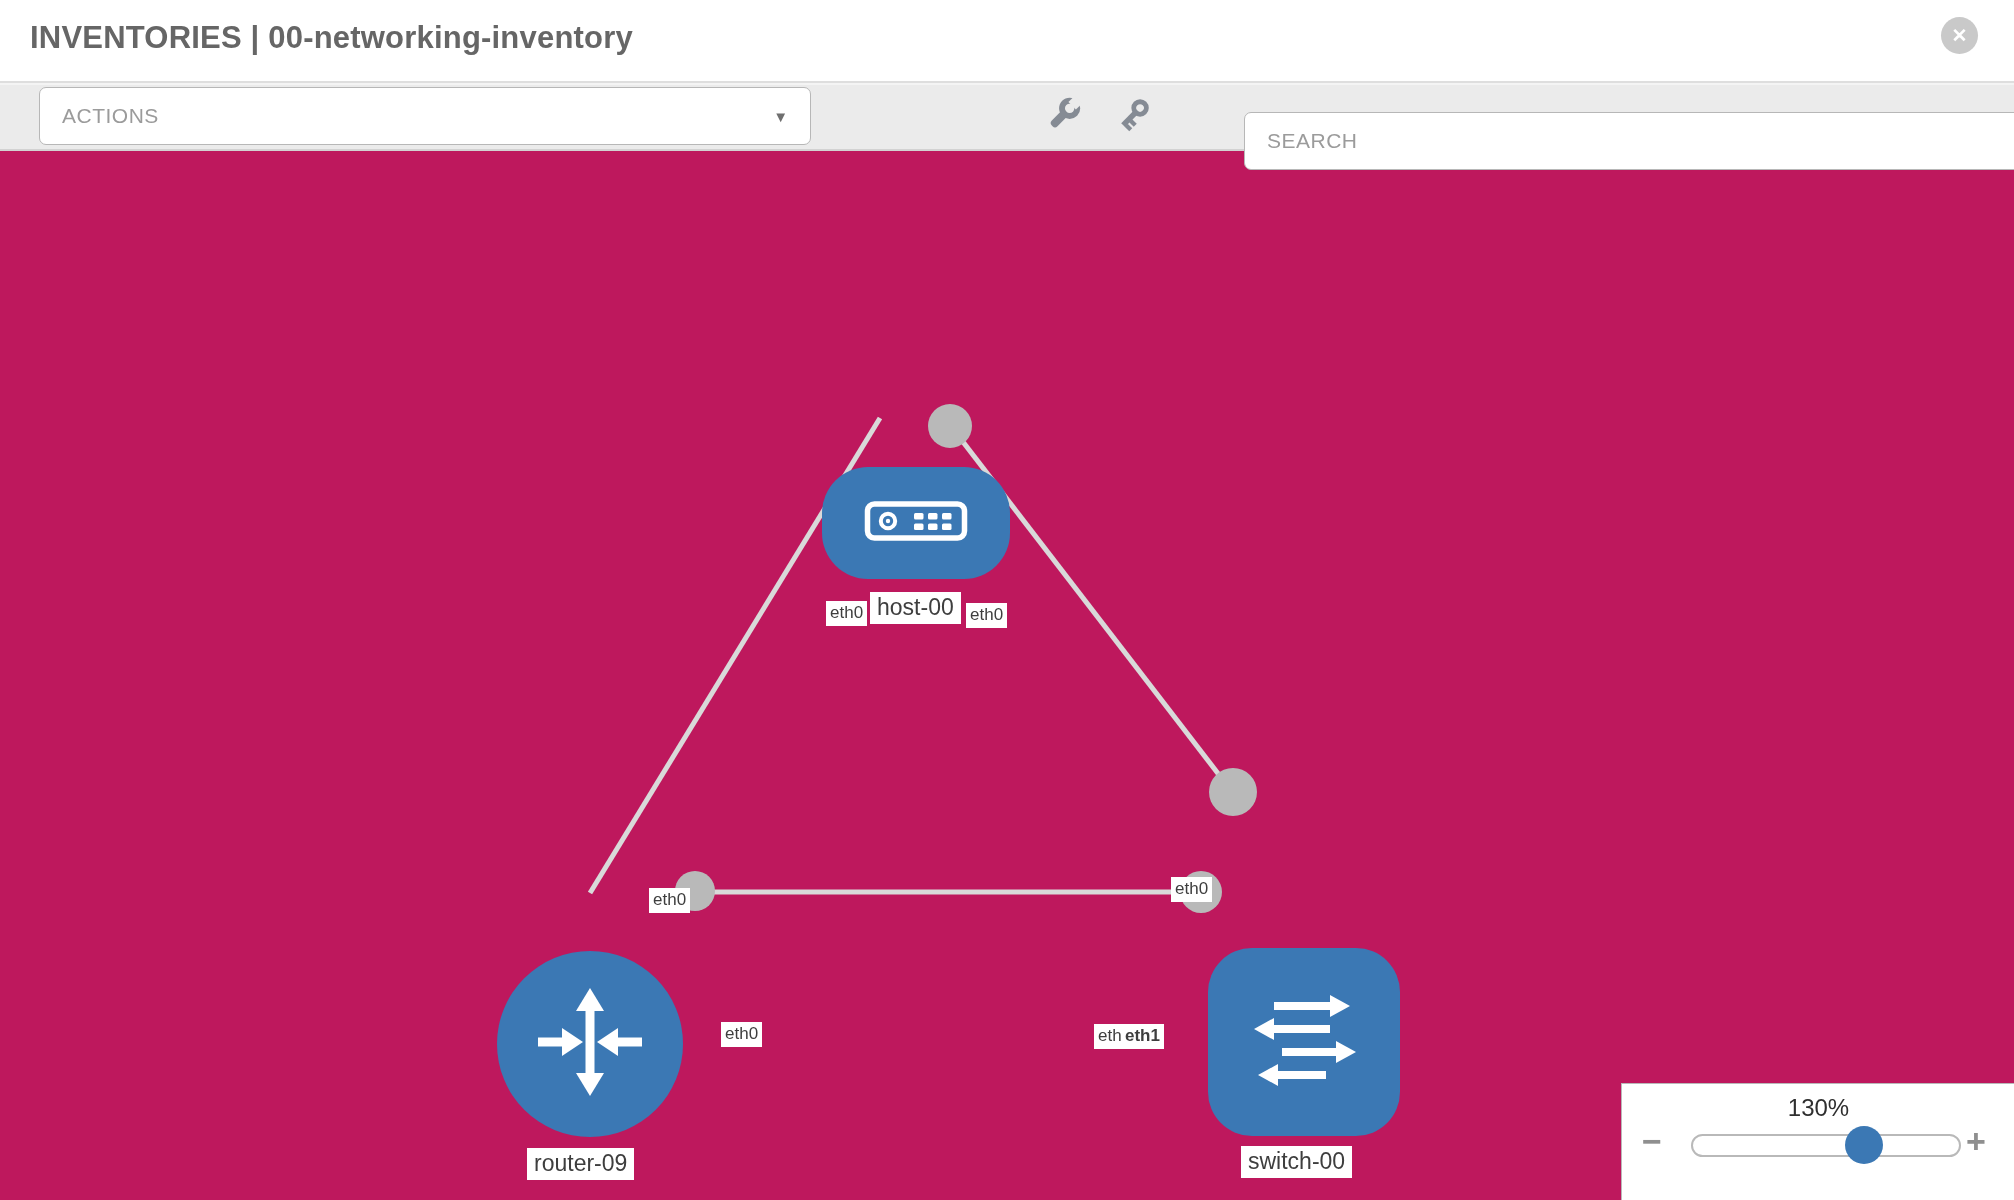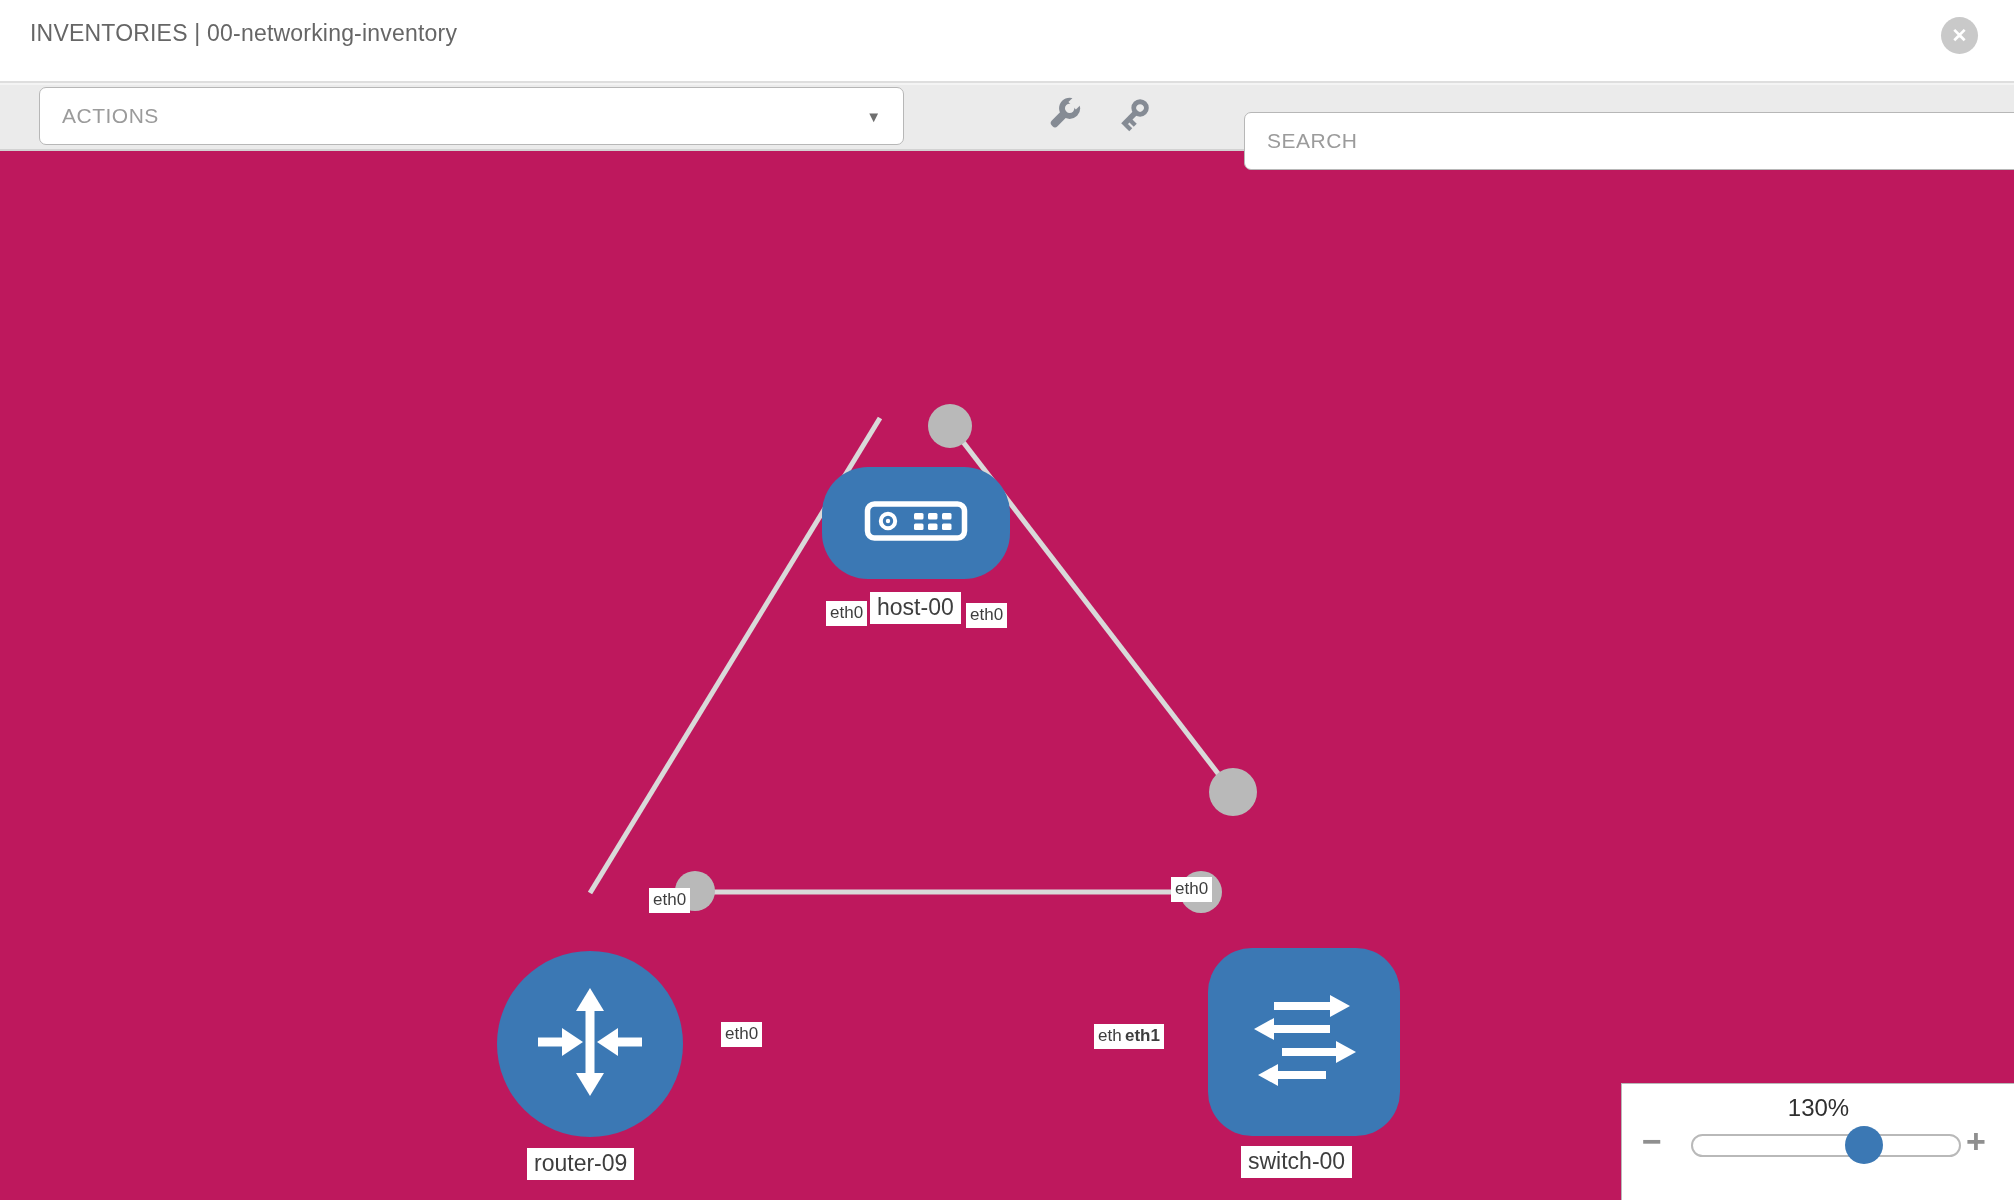--- a/index.html
+++ b/index.html
@@ -3,35 +3,35 @@
 <meta charset="utf-8">
 <style>
   * { margin:0; padding:0; box-sizing:border-box; }
   html,body { width:2014px; height:1200px; overflow:hidden;
               font-family:"Liberation Sans", sans-serif; background:#f4f4f4; }
   #app { position:relative; width:2014px; height:1200px; }
 
   
   .header { position:absolute; left:0; top:0; width:2014px; height:83px;
             background:#ffffff; border-bottom:2px solid #dedede; z-index:5; }
-  .page-title { position:absolute; left:30px; top:20px; font-size:23px;
-                font-weight:400; color:#666666; letter-spacing:0.2px; }
+  .page-title { position:absolute; left:30px; top:20px; font-size:31px;
+                font-weight:700; color:#666666; letter-spacing:0.2px; }
   .close-btn { position:absolute; right:36px; top:17px; width:37px; height:37px;
                border-radius:50%; background:#c9c9c9; color:#ffffff;
                display:flex; align-items:center; justify-content:center;
                font-size:19px; font-weight:700; cursor:pointer; }
 
   
   .toolbar { position:absolute; left:0; top:85px; width:2014px; height:66px;
              background:#ebebeb; border-bottom:2px solid #d2d2d2; z-index:5; }
   .select-box { position:absolute; top:2px; height:58px; background:#ffffff;
                 border:1px solid #b7b7b7; border-radius:7px; display:flex;
                 align-items:center; justify-content:space-between;
                 padding:0 22px; cursor:pointer; }
-  .select-box.actions { left:39px;  width:865px; }
+  .select-box.actions { left:39px;  width:772px; }
   .select-box.search  { left:1244px; width:809px;margin-top:25px; }
   .select-text { color:#9b9b9b; font-size:21px; letter-spacing:0.5px; }
   .caret { color:#6f6f6f; font-size:15px; }
   .tool-icon-btn { position:absolute; top:8px; width:46px; height:46px;
                    background:transparent; border:none; cursor:pointer; }
   .tool-icon-btn.wrench { left:1040px; }
   .tool-icon-btn.key    { left:1110px; }
 
   
   .canvas { position:absolute; left:0; top:151px; width:2014px; height:1049px;

